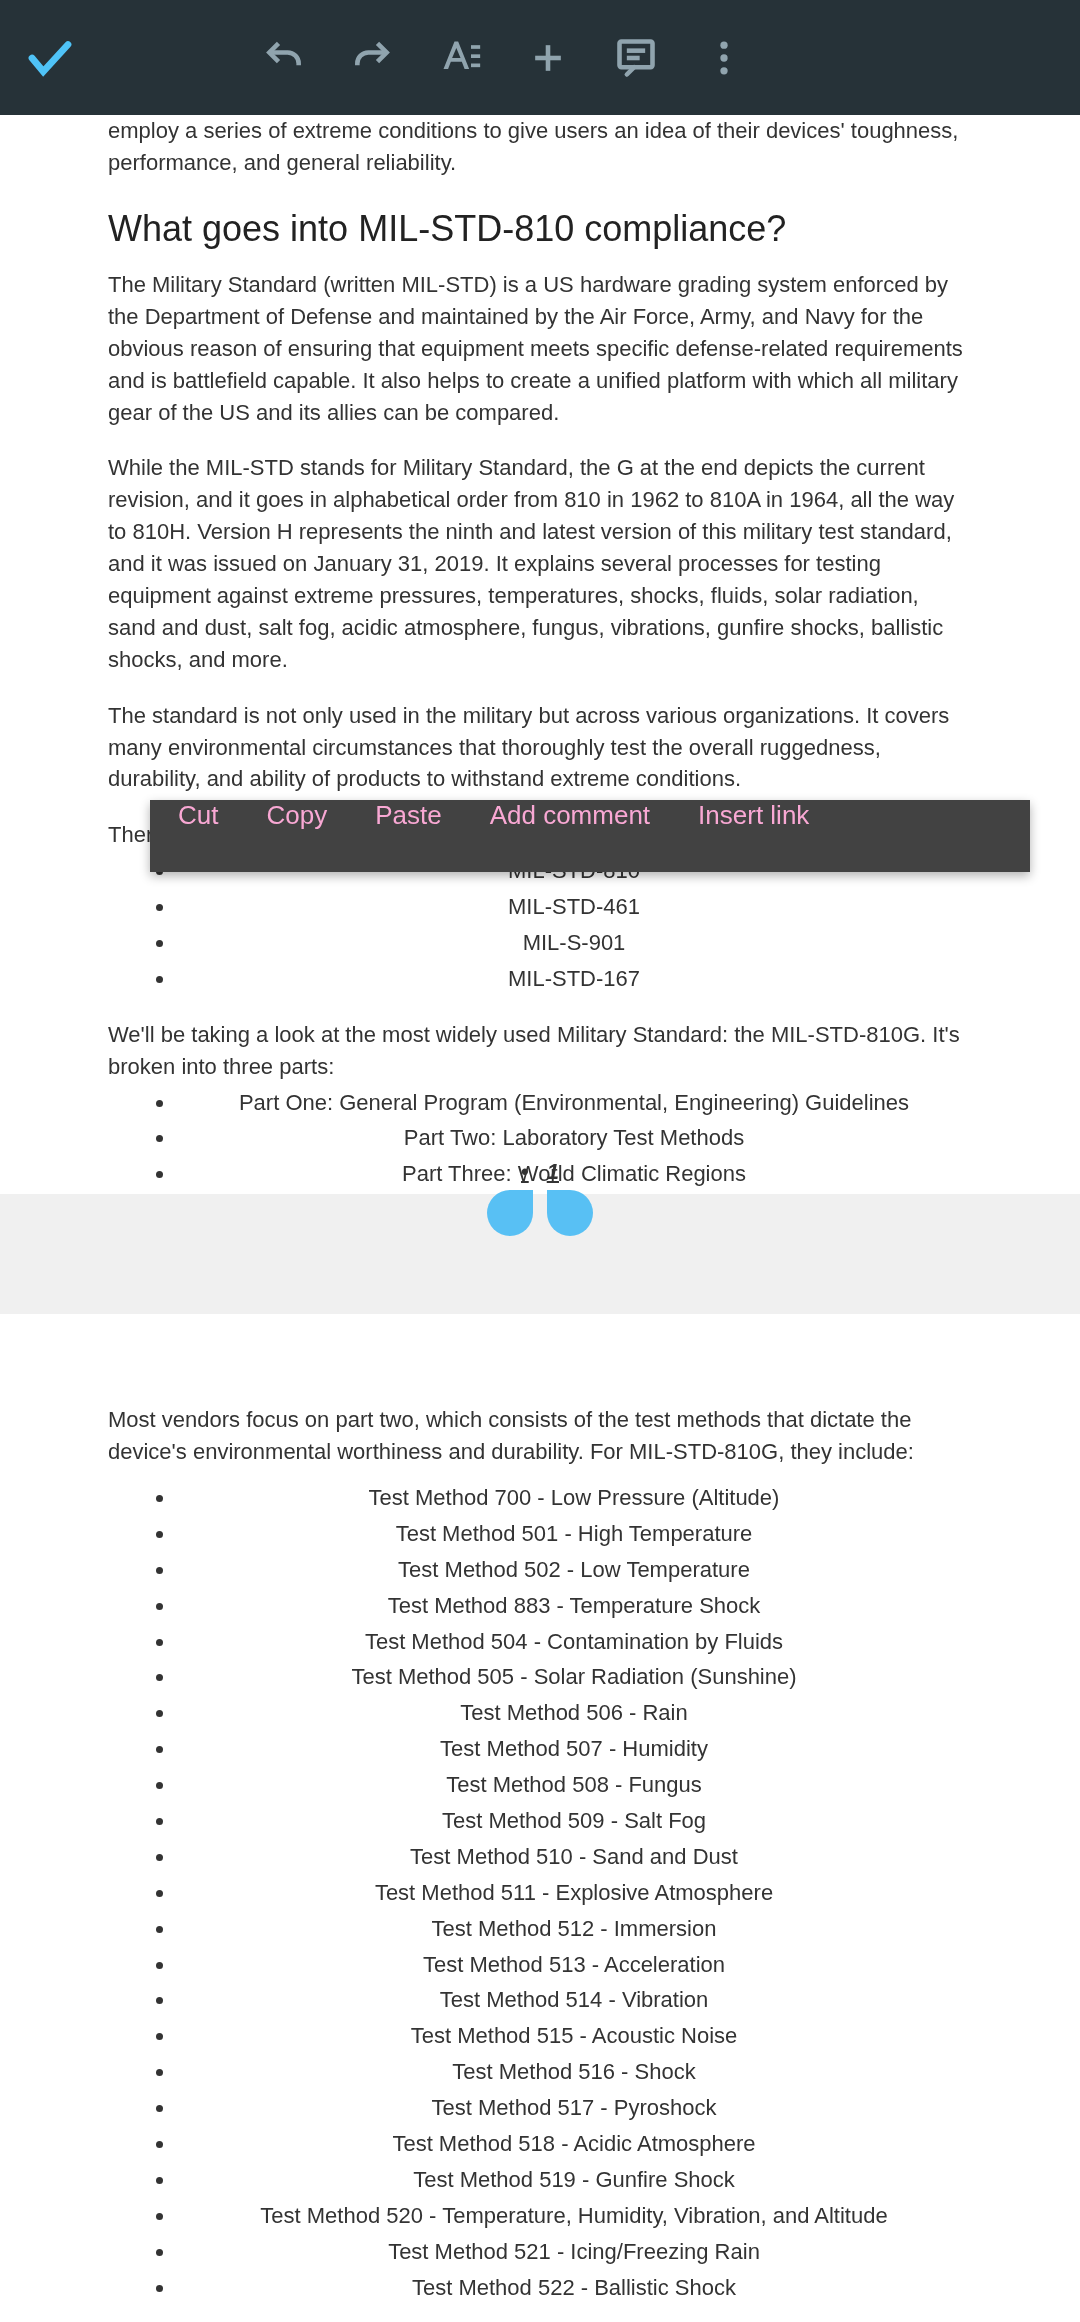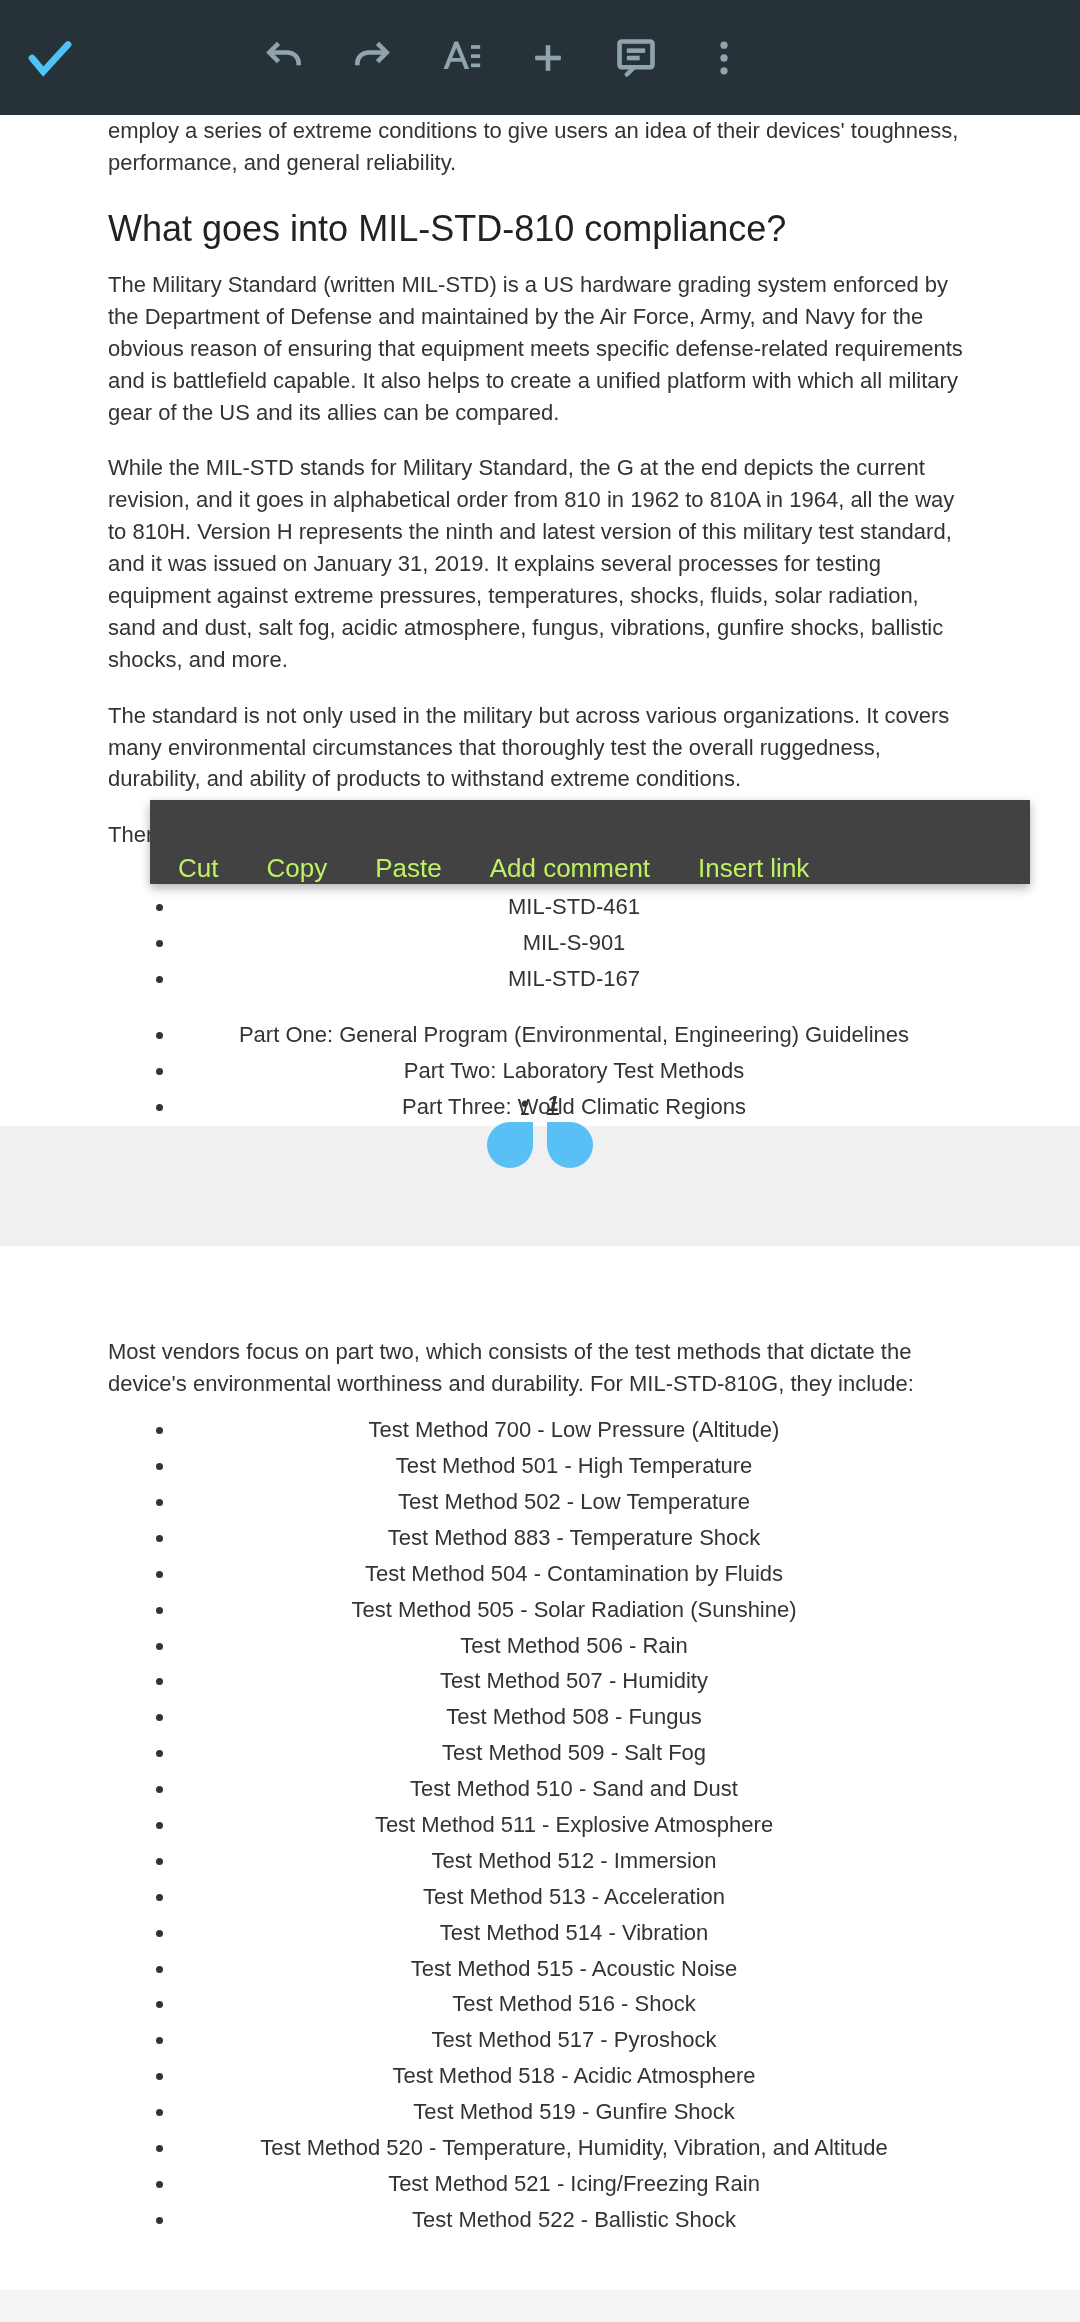--- a/index.html
+++ b/index.html
@@ -81,24 +81,24 @@
     content: "•";
     text-decoration: none;
     font-style: normal;
   }
   .context-menu {
     position: absolute;
     top: 800px;
     left: 150px;
     right: 50px;
     background: #424242;
-    color: #bef264;
-    display: flex;
-    align-items: flex-end;
-    height: 84px;
+    color: #f9a8d4;
+    display: flex;
+    align-items: flex-start;
+    height: 72px;
     padding: 0 28px;
     font-size: 26px;
     box-shadow: 0 4px 10px rgba(0,0,0,0.3);
     z-index: 10;
   }
   .context-menu .cm-item { margin-right: 48px; }
   .context-menu .cm-item:last-child { margin-right: 2px; }
 </style>
 </head>
 <body>
@@ -159,20 +159,21 @@
   <p>The Military Standard (written MIL-STD) is a US hardware grading system enforced by the Department of Defense and maintained by the Air Force, Army, and Navy for the obvious reason of ensuring that equipment meets specific defense-related requirements and is battlefield capable. It also helps to create a unified platform with which all military gear of the US and its allies can be compared.</p>
   <p>While the MIL-STD stands for Military Standard, the G at the end depicts the current revision, and it goes in alphabetical order from 810 in 1962 to 810A in 1964, all the way to 810H. Version H represents the ninth and latest version of this military test standard, and it was issued on January 31, 2019. It explains several processes for testing equipment against extreme pressures, temperatures, shocks, fluids, solar radiation, sand and dust, salt fog, acidic atmosphere, fungus, vibrations, gunfire shocks, ballistic shocks, and more.</p>
   <p>The standard is not only used in the military but across various organizations. It covers many environmental circumstances that thoroughly test the overall ruggedness, durability, and ability of products to withstand extreme conditions.</p>
   <p style="margin-bottom:4px;">There are around 40 Military Standards but the most popular ones tested for are:</p>
   <ul class="doc-list" id="stds-list">
       <li>MIL-STD-810</li>
       <li>MIL-STD-461</li>
       <li>MIL-S-901</li>
       <li>MIL-STD-167</li>
     </ul>
+  <p style="margin-bottom:4px;">We'll be taking a look at the most widely used Military Standard: the MIL-STD-810G. It's broken into three parts:</p>
   <ul class="doc-list" id="parts-list" style="margin-bottom:0;">
       <li>Part One: General Program (Environmental, Engineering) Guidelines</li>
       <li>Part Two: Laboratory Test Methods</li>
       <li>Part Three: World Climatic Regions</li>
     </ul>
 
   <div class="page-break">
     <div class="selection-marker">
       <div class="sel-num">1</div>
       <div class="sel-handle left"></div>

